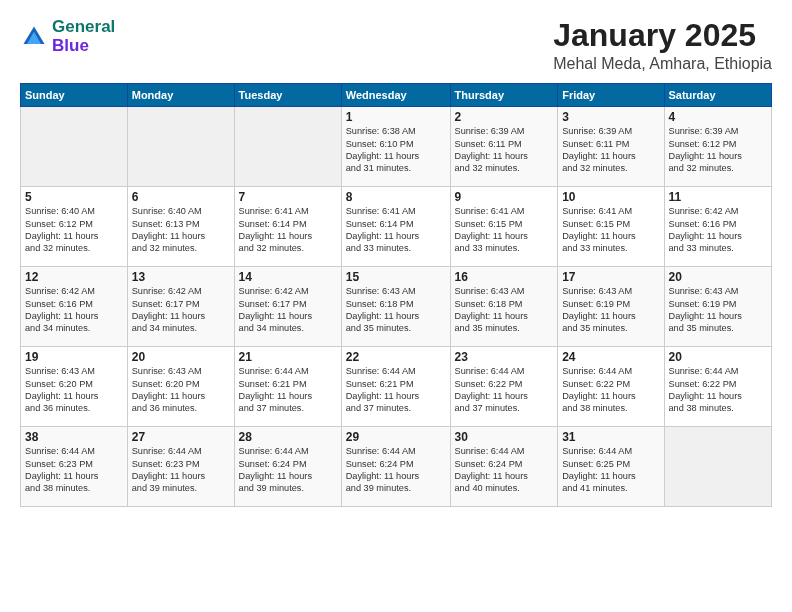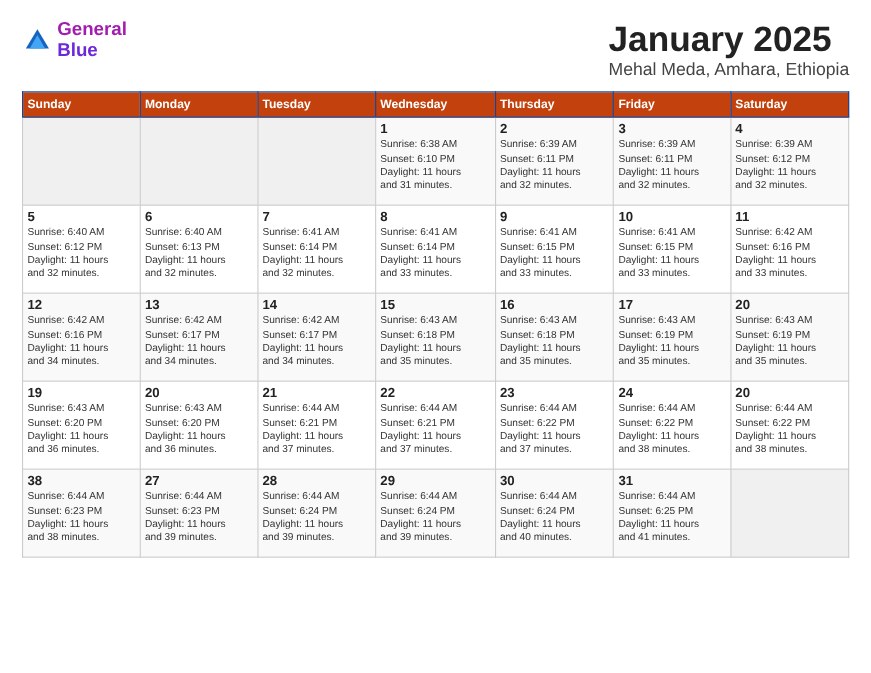--- a/index.html
+++ b/index.html
@@ -24,21 +24,21 @@
     .logo {
       display: flex;
       align-items: center;
       gap: 4px;
     }
     .logo-text {
       font-size: 17px;
       font-weight: bold;
       line-height: 1.1;
     }
-    .logo-general { color: #a21caf; }
+    .logo-general { color: #0f766e; }
     .logo-blue { color: #6d28d9; }
     .logo-icon {
       width: 28px;
       height: 28px;
     }
     .title-area {
       text-align: left;
     }
     .month-title {
       font-size: 32px;
@@ -50,21 +50,21 @@
       font-size: 16px;
       color: #444;
       margin-top: 2px;
     }
     .calendar {
       width: 100%;
       border-collapse: collapse;
       font-size: 10px;
     }
     .calendar th {
-      background: #c2410c;
+      background: #0369a1;
       color: #fff;
       font-size: 11px;
       font-weight: bold;
       padding: 5px 4px;
       text-align: left;
       border: 1px solid #0d47a1;
     }
     .calendar td {
       border: 1px solid #ccc;
       vertical-align: top;

